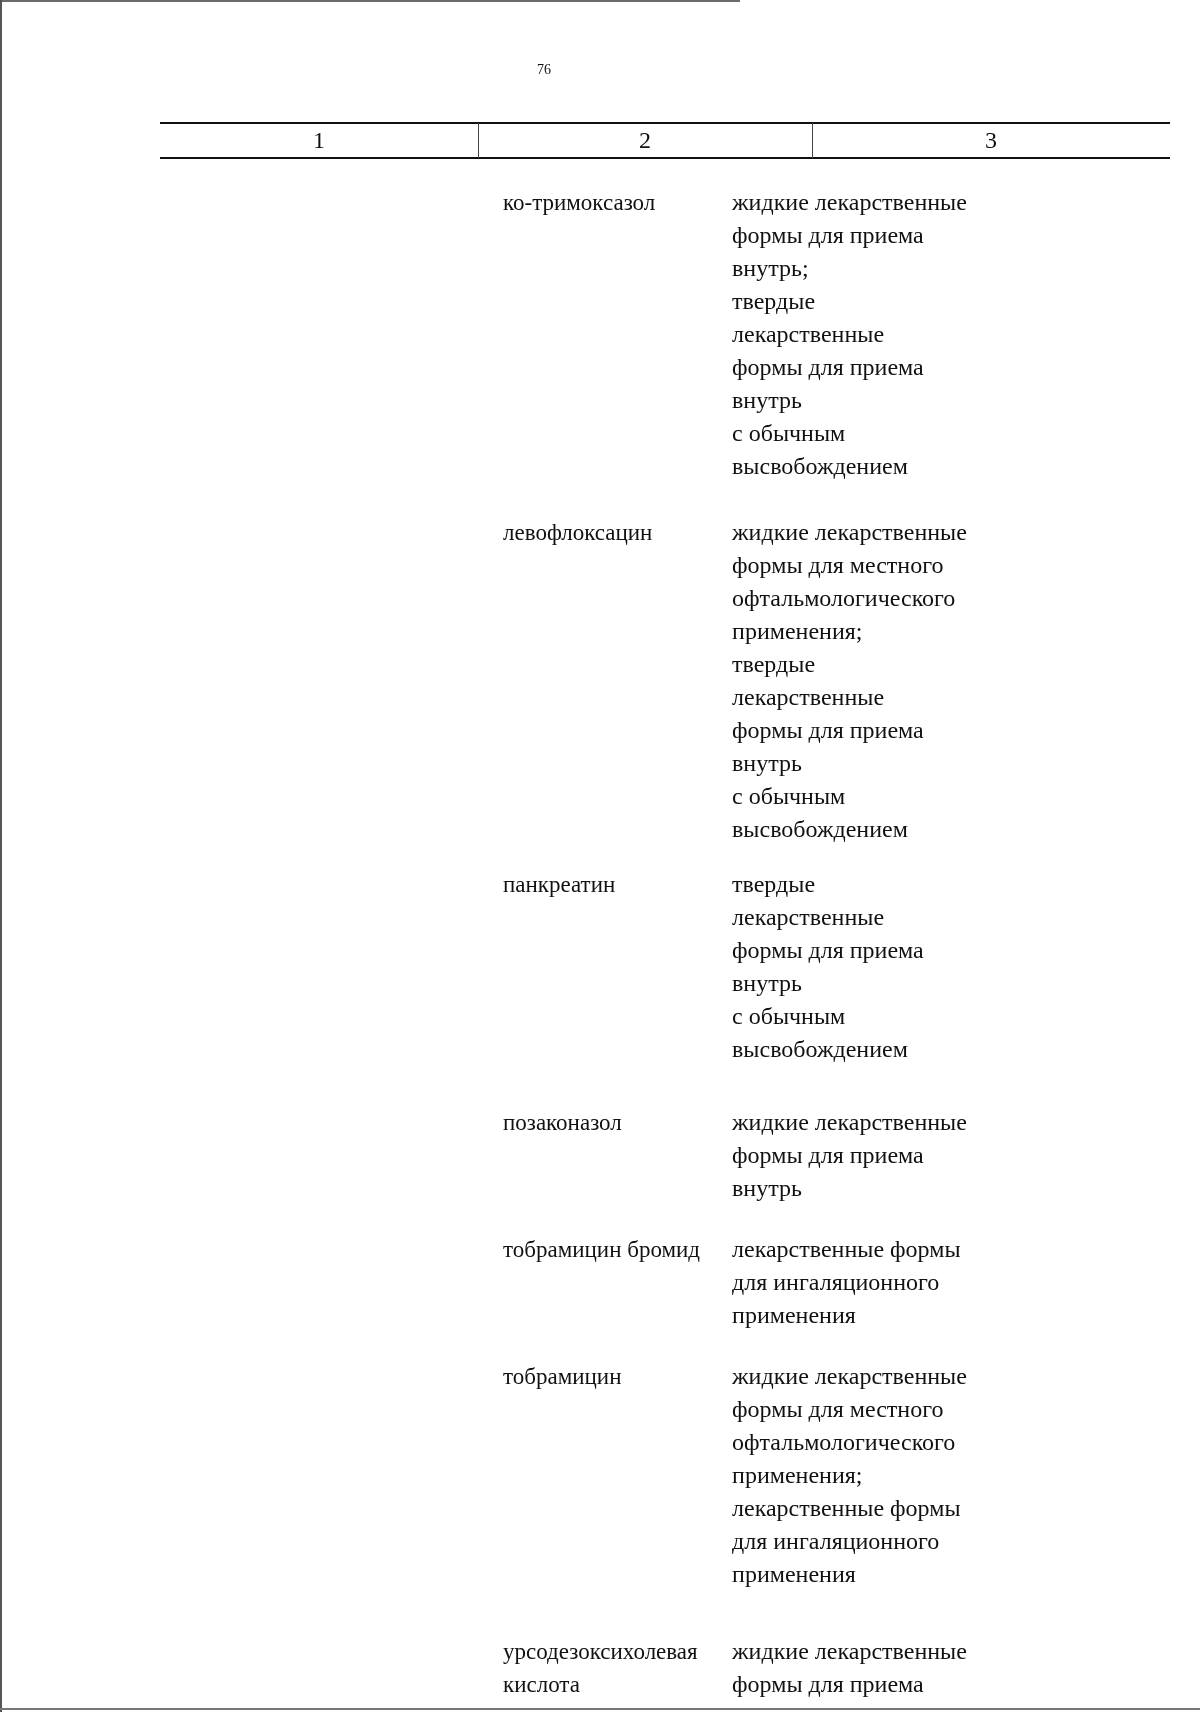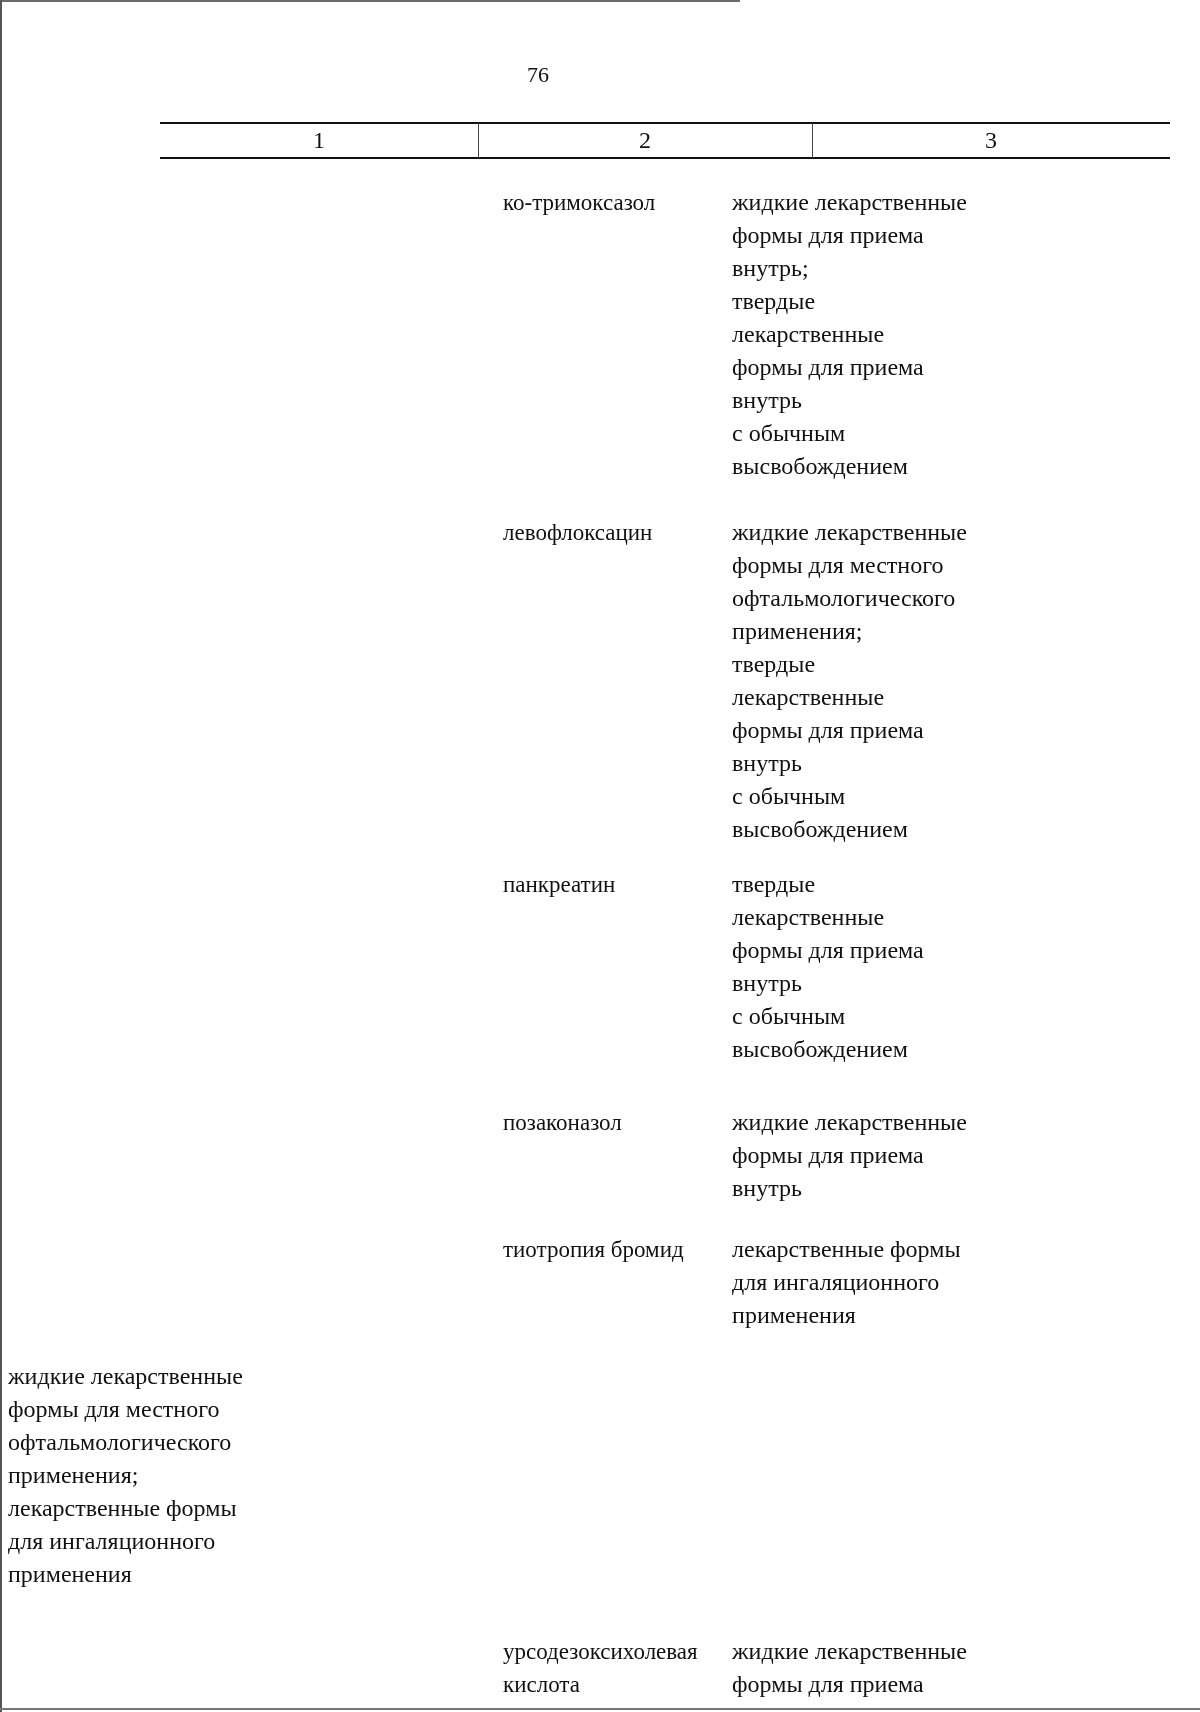--- a/index.html
+++ b/index.html
@@ -3,21 +3,21 @@
 <meta charset="utf-8">
 <style>
   html, body { margin: 0; padding: 0; }
   body {
     width: 1200px; height: 1712px; background: #ffffff; position: relative; overflow: hidden;
     font-family: "Liberation Serif", "DejaVu Serif", serif; color: #111;
   }
   .scan-top { position: absolute; left: 0; top: 0; width: 740px; height: 2px; background: #6b6b6b; }
   .scan-left { position: absolute; left: 0; top: 0; width: 2px; height: 1712px; background: #555; }
   .scan-bottom { position: absolute; left: 0; top: 1708px; width: 1200px; height: 2px; background: #777; }
-  .page-num { position: absolute; left: 2px; width: 1072px; top: 62px; text-align: center; font-size: 22px; }
+  .page-num { position: absolute; left: 8px; width: 1072px; top: 62px; text-align: center; font-size: 14px; }
   .hdr-top { position: absolute; left: 160px; top: 122px; width: 1010px; height: 2px; background: #111; }
   .hdr-bot { position: absolute; left: 160px; top: 157px; width: 1010px; height: 2px; background: #111; }
   .hdr-div1 { position: absolute; left: 478px; top: 123px; width: 1px; height: 35px; background: #444; }
   .hdr-div2 { position: absolute; left: 812px; top: 123px; width: 1px; height: 35px; background: #444; }
   .hdr-cell { position: absolute; top: 124px; height: 32px; line-height: 32px; text-align: center; font-size: 24px; }
   .hc1 { left: 160px; width: 318px; }
   .hc2 { left: 478px; width: 334px; }
   .hc3 { left: 812px; width: 358px; }
   .rows { position: absolute; left: 8px; top: 186px; width: 960px; }
   .row { position: relative; display: flex; }
@@ -68,26 +68,27 @@
 формы для приема внутрь
 с обычным
 высвобождением</div>
   </div>
   <div class="row" style="margin-top:40px">
     <div class="c2">позаконазол</div>
     <div class="c3">жидкие лекарственные
 формы для приема внутрь</div>
   </div>
   <div class="row" style="margin-top:28px">
-    <div class="c2">тиотропия бромид</div>
+    <div class="c2">тобрамицин бромид</div>
     <div class="c3">лекарственные формы
 для ингаляционного
 применения</div>
   </div>
   <div class="row" style="margin-top:28px">
+    <div class="c2">тобрамицин</div>
     <div class="c3">жидкие лекарственные
 формы для местного
 офтальмологического
 применения;
 лекарственные формы
 для ингаляционного
 применения</div>
   </div>
   <div class="row" style="margin-top:44px">
     <div class="c2">урсодезоксихолевая

